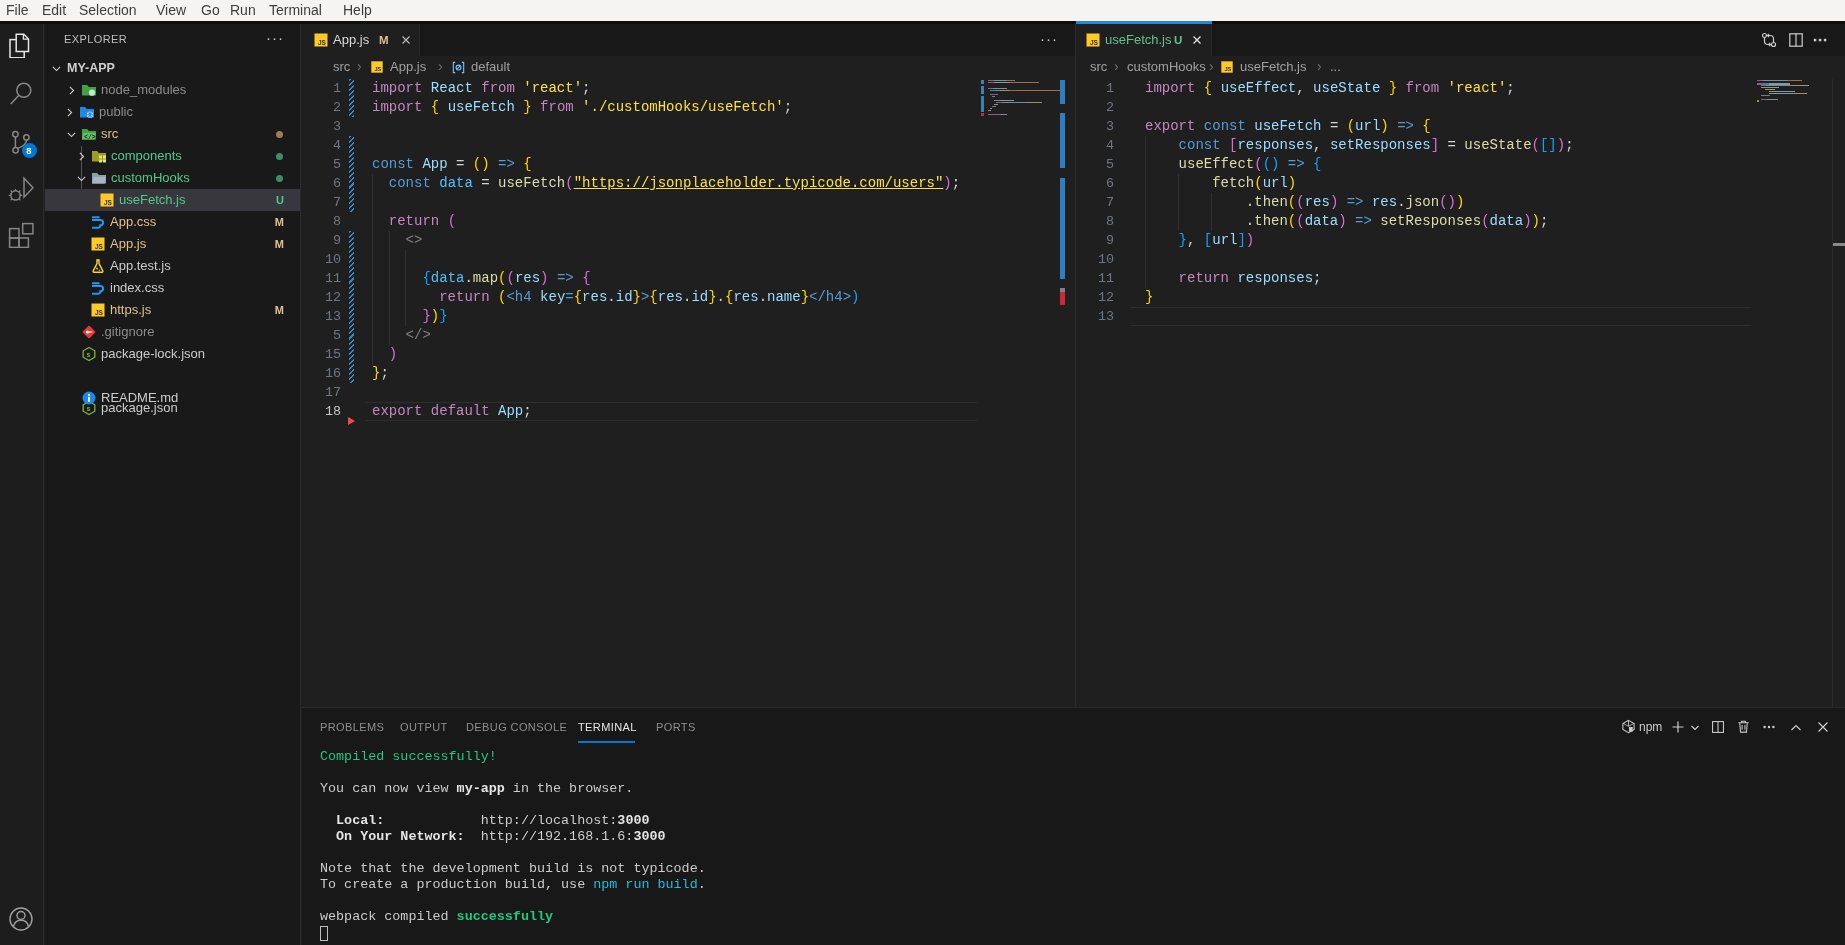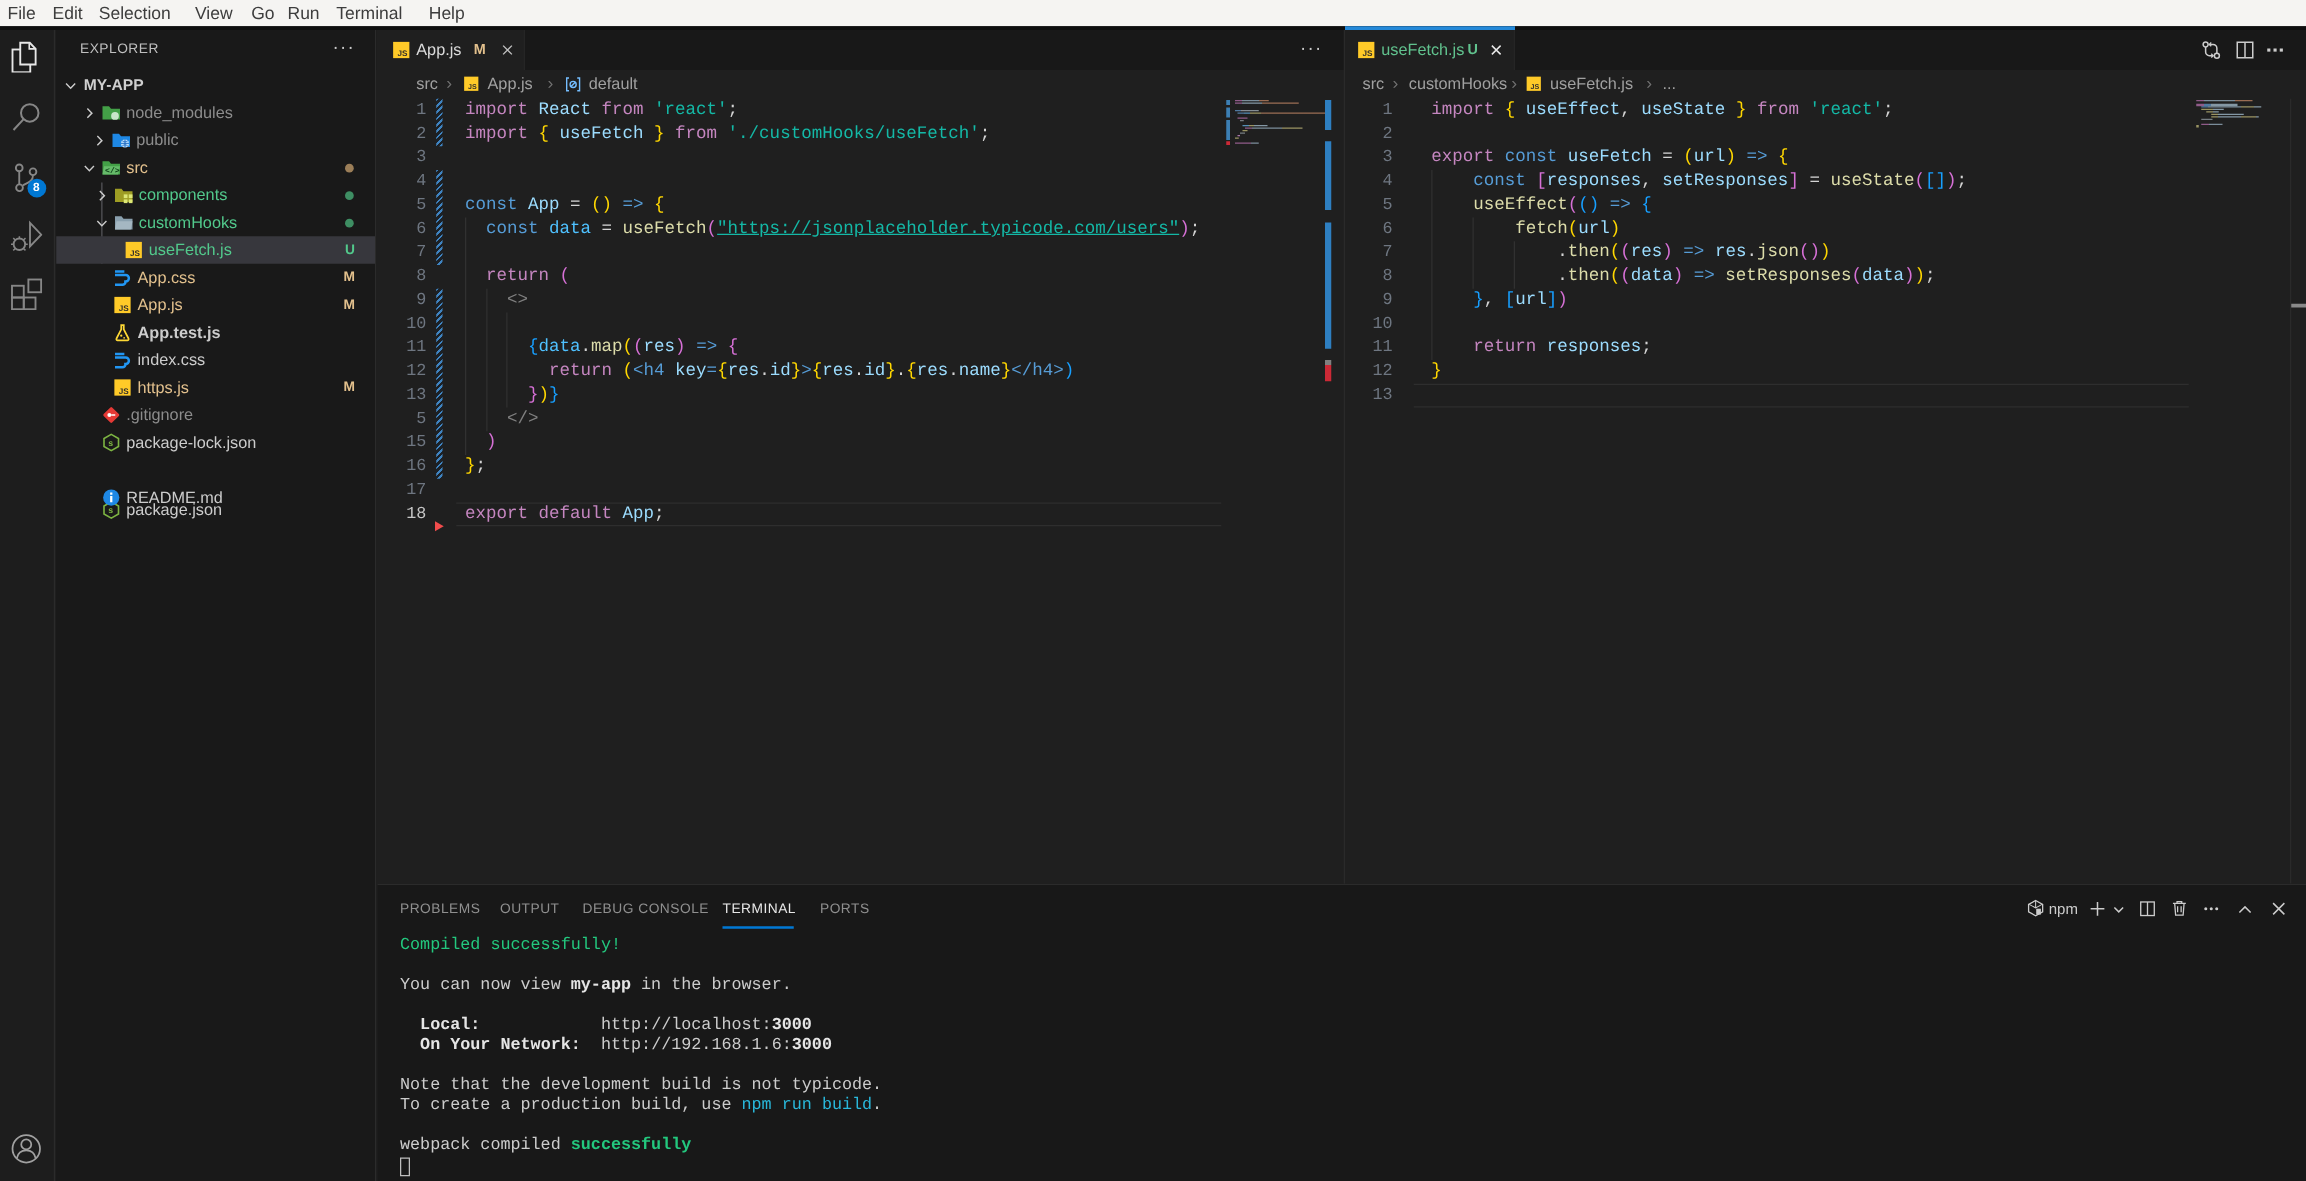--- a/index.html
+++ b/index.html
@@ -1,21 +1,21 @@
 <!DOCTYPE html>
 <html><head>
 <meta charset="utf-8">
 <style>
   * { margin:0; padding:0; box-sizing:border-box; }
   html,body { width:1845px; height:945px; background:#1f1f1f; overflow:hidden;
     font-family:"Liberation Sans", sans-serif; }
   .abs { position:absolute; white-space:nowrap; }
   
   .k { color:#C586C0; } .b { color:#569CD6; } .i { color:#9CDCFE; }
-  .cy{ color:#4FC1FF; } .f { color:#DCDCAA; } .s { color:#14b8a6; }
+  .cy{ color:#4FC1FF; } .f { color:#DCDCAA; } .s { color:#fde047; }
   .w { color:#D4D4D4; } .g1{ color:#FFD700; } .g2{ color:#D670D6; }
   .g3{ color:#179FFF; } .gr{ color:#808080; }
   .code { font-family:"Liberation Mono", monospace; font-size:14px; }
   .codeline { height:19px; line-height:19px; white-space:pre; }
   .gutter { font-family:"Liberation Mono", monospace; font-size:13.4px;
     color:#6e7681; text-align:right; }
   .term { font-family:"Liberation Mono", monospace; font-size:13.4px; color:#cccccc; }
   .termline { height:16px; line-height:16px; white-space:pre; }
   .tg { color:#23c87e; } .tc { color:#29b8db; } .tb { font-weight:bold; }
   .row { position:absolute; left:0; width:255px; height:22px; }
@@ -109,21 +109,21 @@
     <svg class="abs" style="left:20px;top:5px;" width="13" height="13" viewBox="0 0 16 16" fill="none" stroke="#cccccc" stroke-width="1.4">
         <path d="M6 3.5 L10.5 8 L6 12.5"></path>
       </svg>
     <svg class="ticon" style="left:36px;" viewBox="0 0 16 16">
         <path d="M1 3h5.2l1.6 2H15v8.5H1z" fill="#43a047"></path>
         <circle cx="11" cy="10.7" r="3.1" fill="#c8e6c9"></circle>
       </svg>
     <span class="rt gray" style="left:56px;">node_modules</span>
   </div>
 
-  <div class="row" style="top:101px;left:53px;">
+  <div class="row" style="top:101px;left:43px;">
     <svg class="abs" style="left:20px;top:5px;" width="13" height="13" viewBox="0 0 16 16" fill="none" stroke="#cccccc" stroke-width="1.4">
         <path d="M6 3.5 L10.5 8 L6 12.5"></path>
       </svg>
     <svg class="ticon" style="left:36px;" viewBox="0 0 16 16">
         <path d="M1 3h5.2l1.6 2H15v8.5H1z" fill="#1e88e5"></path>
         <circle cx="11" cy="10.7" r="3.2" fill="#bbdefb"></circle>
         <path d="M7.8 10.7h6.4M11 7.5v6.4M8.8 8.6c1.4 1.2 3 1.2 4.4 0M8.8 12.8c1.4-1.2 3-1.2 4.4 0" stroke="#1565c0" stroke-width="0.7" fill="none"></path>
       </svg>
     <span class="rt gray" style="left:56px;">public</span>
   </div>
@@ -187,21 +187,21 @@
 
   <div class="row" style="top:233px;left:45px;">
     <svg class="ticon" style="left:45px;" viewBox="0 0 16 16">
         <rect x="1.5" y="1.5" width="13" height="13" fill="#ffca28"></rect>
         <text x="5" y="13" font-size="6.5" font-weight="bold" fill="#33302a">JS</text>
       </svg>
     <span class="rt tan" style="left:65px;">App.js</span>
     <span class="badge tan">M</span>
   </div>
 
-  <div class="row" style="top:255px;left:45px;font-weight:bold;">
+  <div class="row" style="top:255px;left:45px;">
     <svg class="ticon" style="left:45px;" viewBox="0 0 16 16">
         <path d="M6.3 2h3.4M7 2.3v3.2L3.2 12.8a1 1 0 0 0 .9 1.5h7.8a1 1 0 0 0 .9-1.5L9 5.5V2.3" stroke="#fdd835" stroke-width="1.4" fill="none"></path>
         <circle cx="7" cy="10.5" r="0.9" fill="#fdd835"></circle>
         <circle cx="9.3" cy="12.2" r="0.7" fill="#fdd835"></circle>
       </svg>
     <span class="rt" style="left:65px;">App.test.js</span>
   </div>
 
   <div class="row" style="top:277px;left:45px;">
     <svg class="ticon" style="left:45px;" viewBox="0 0 16 16">

